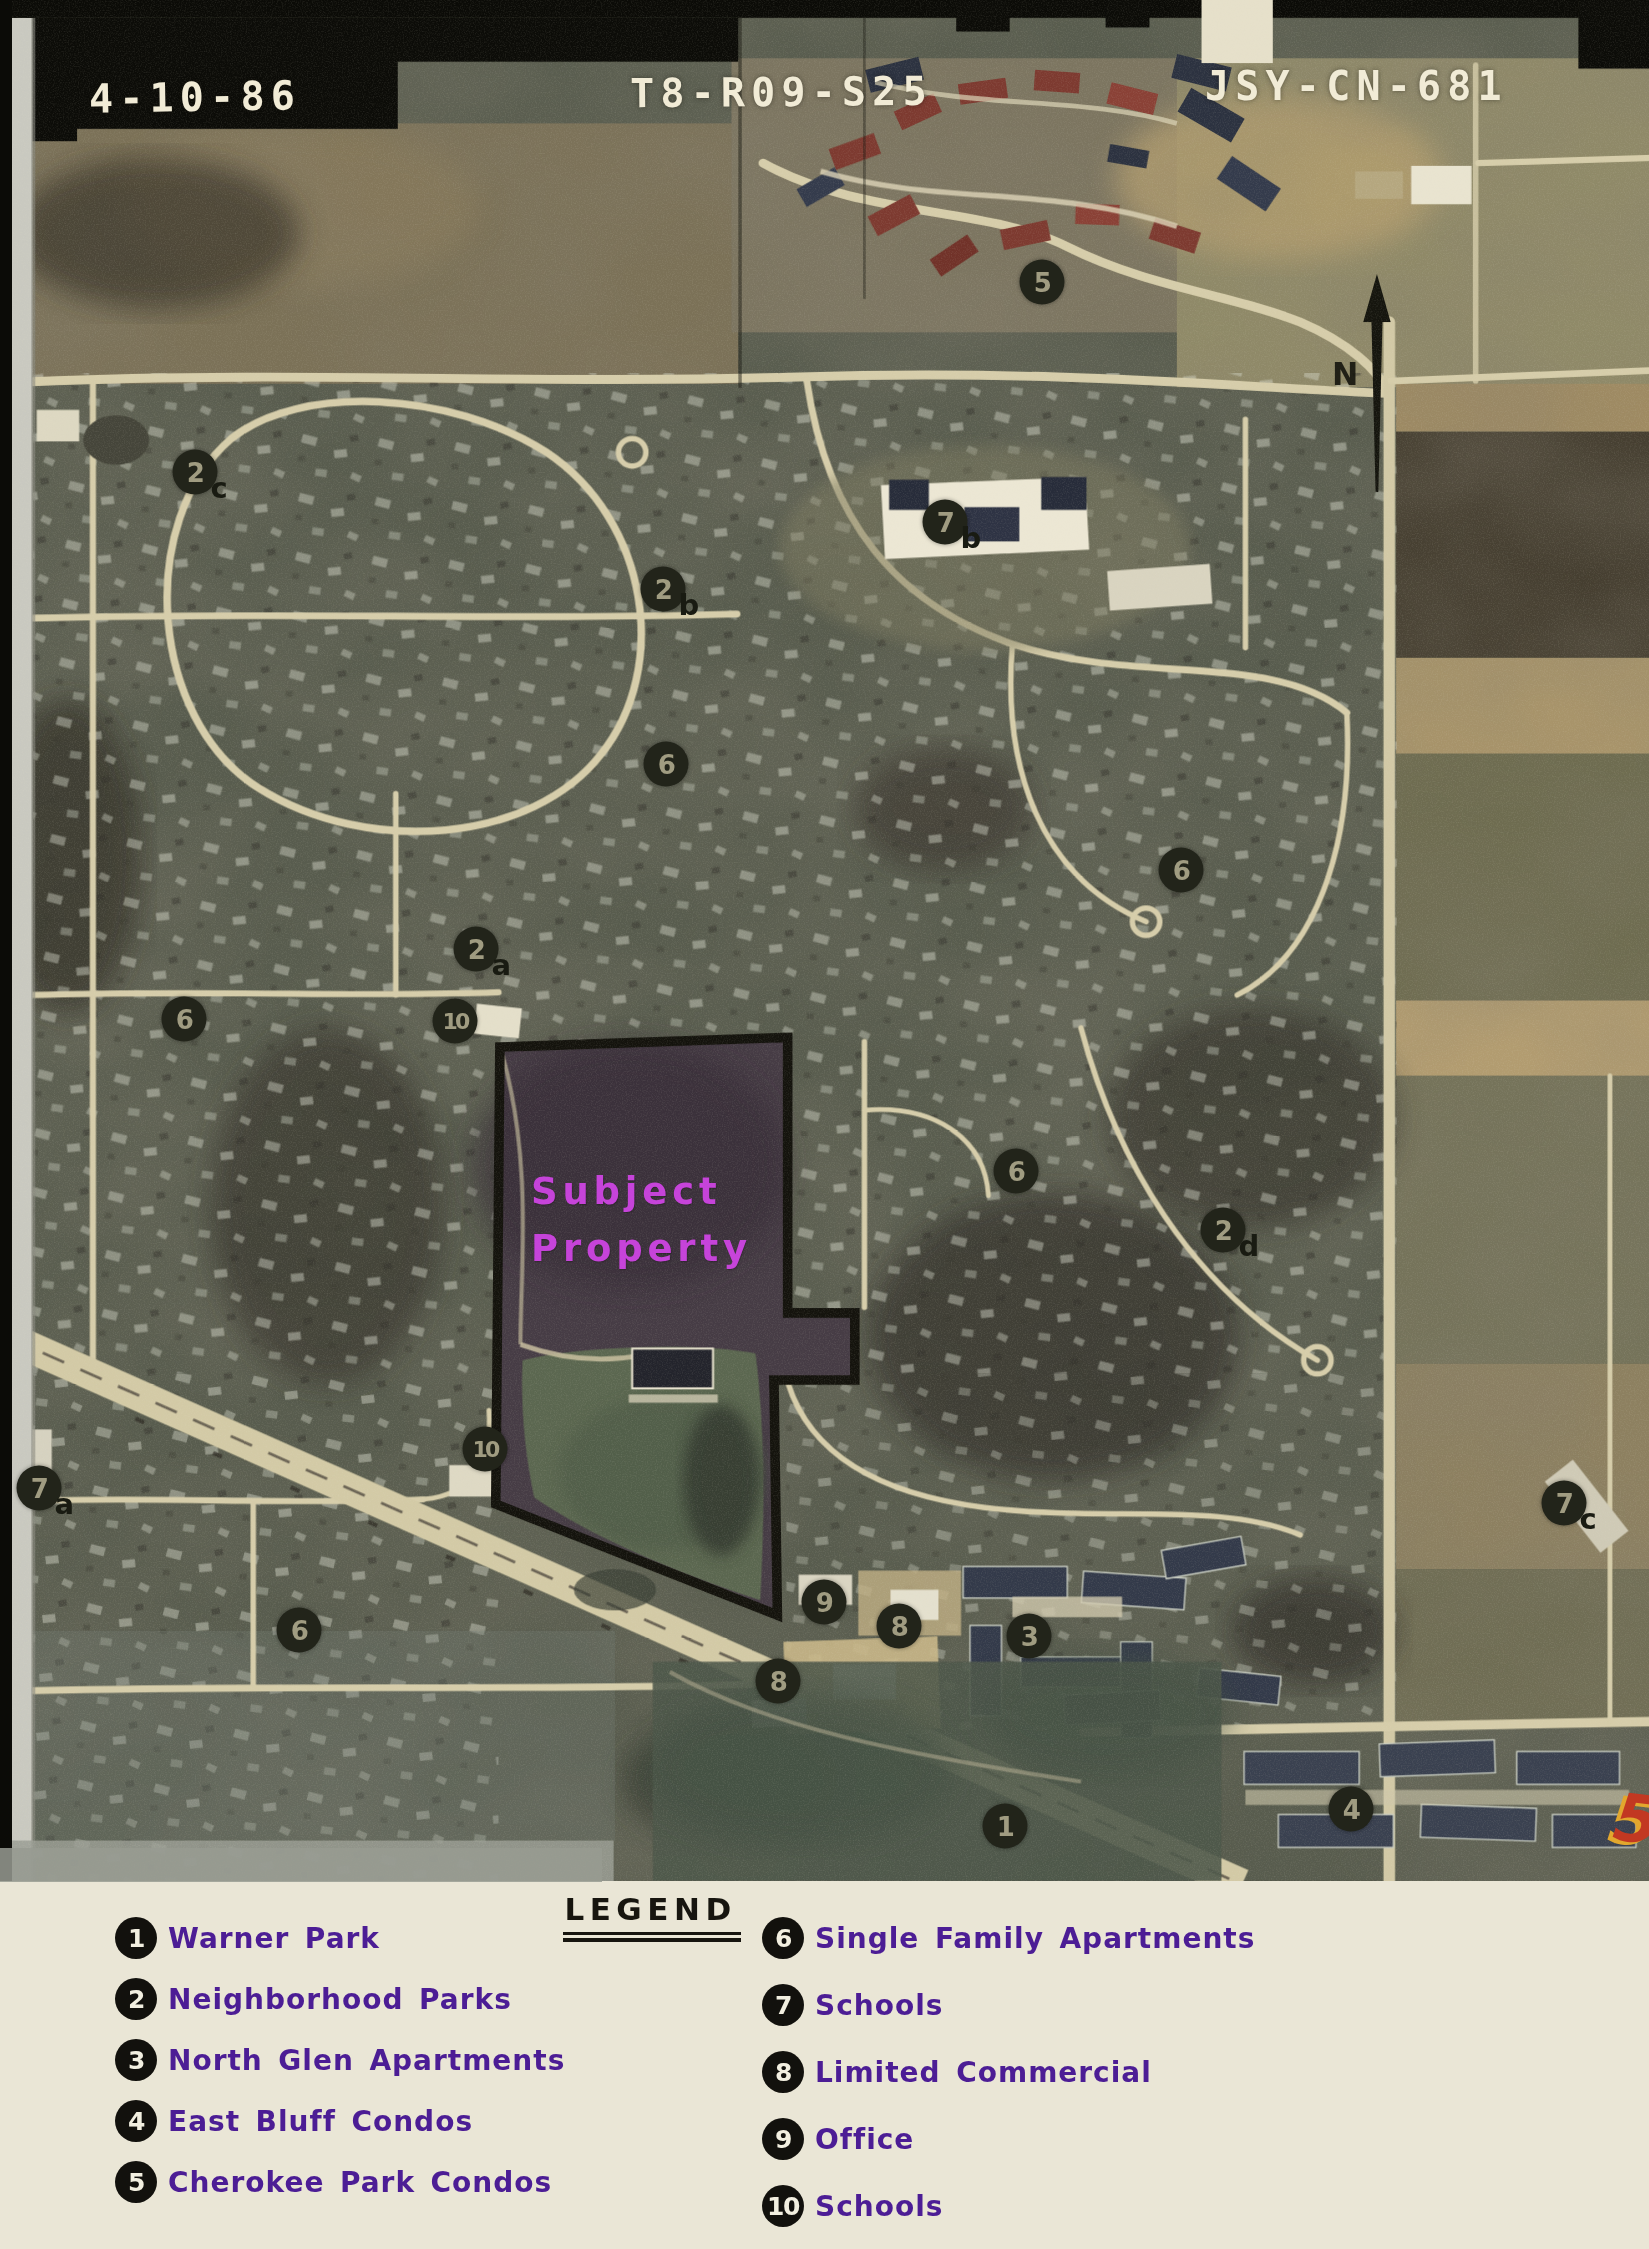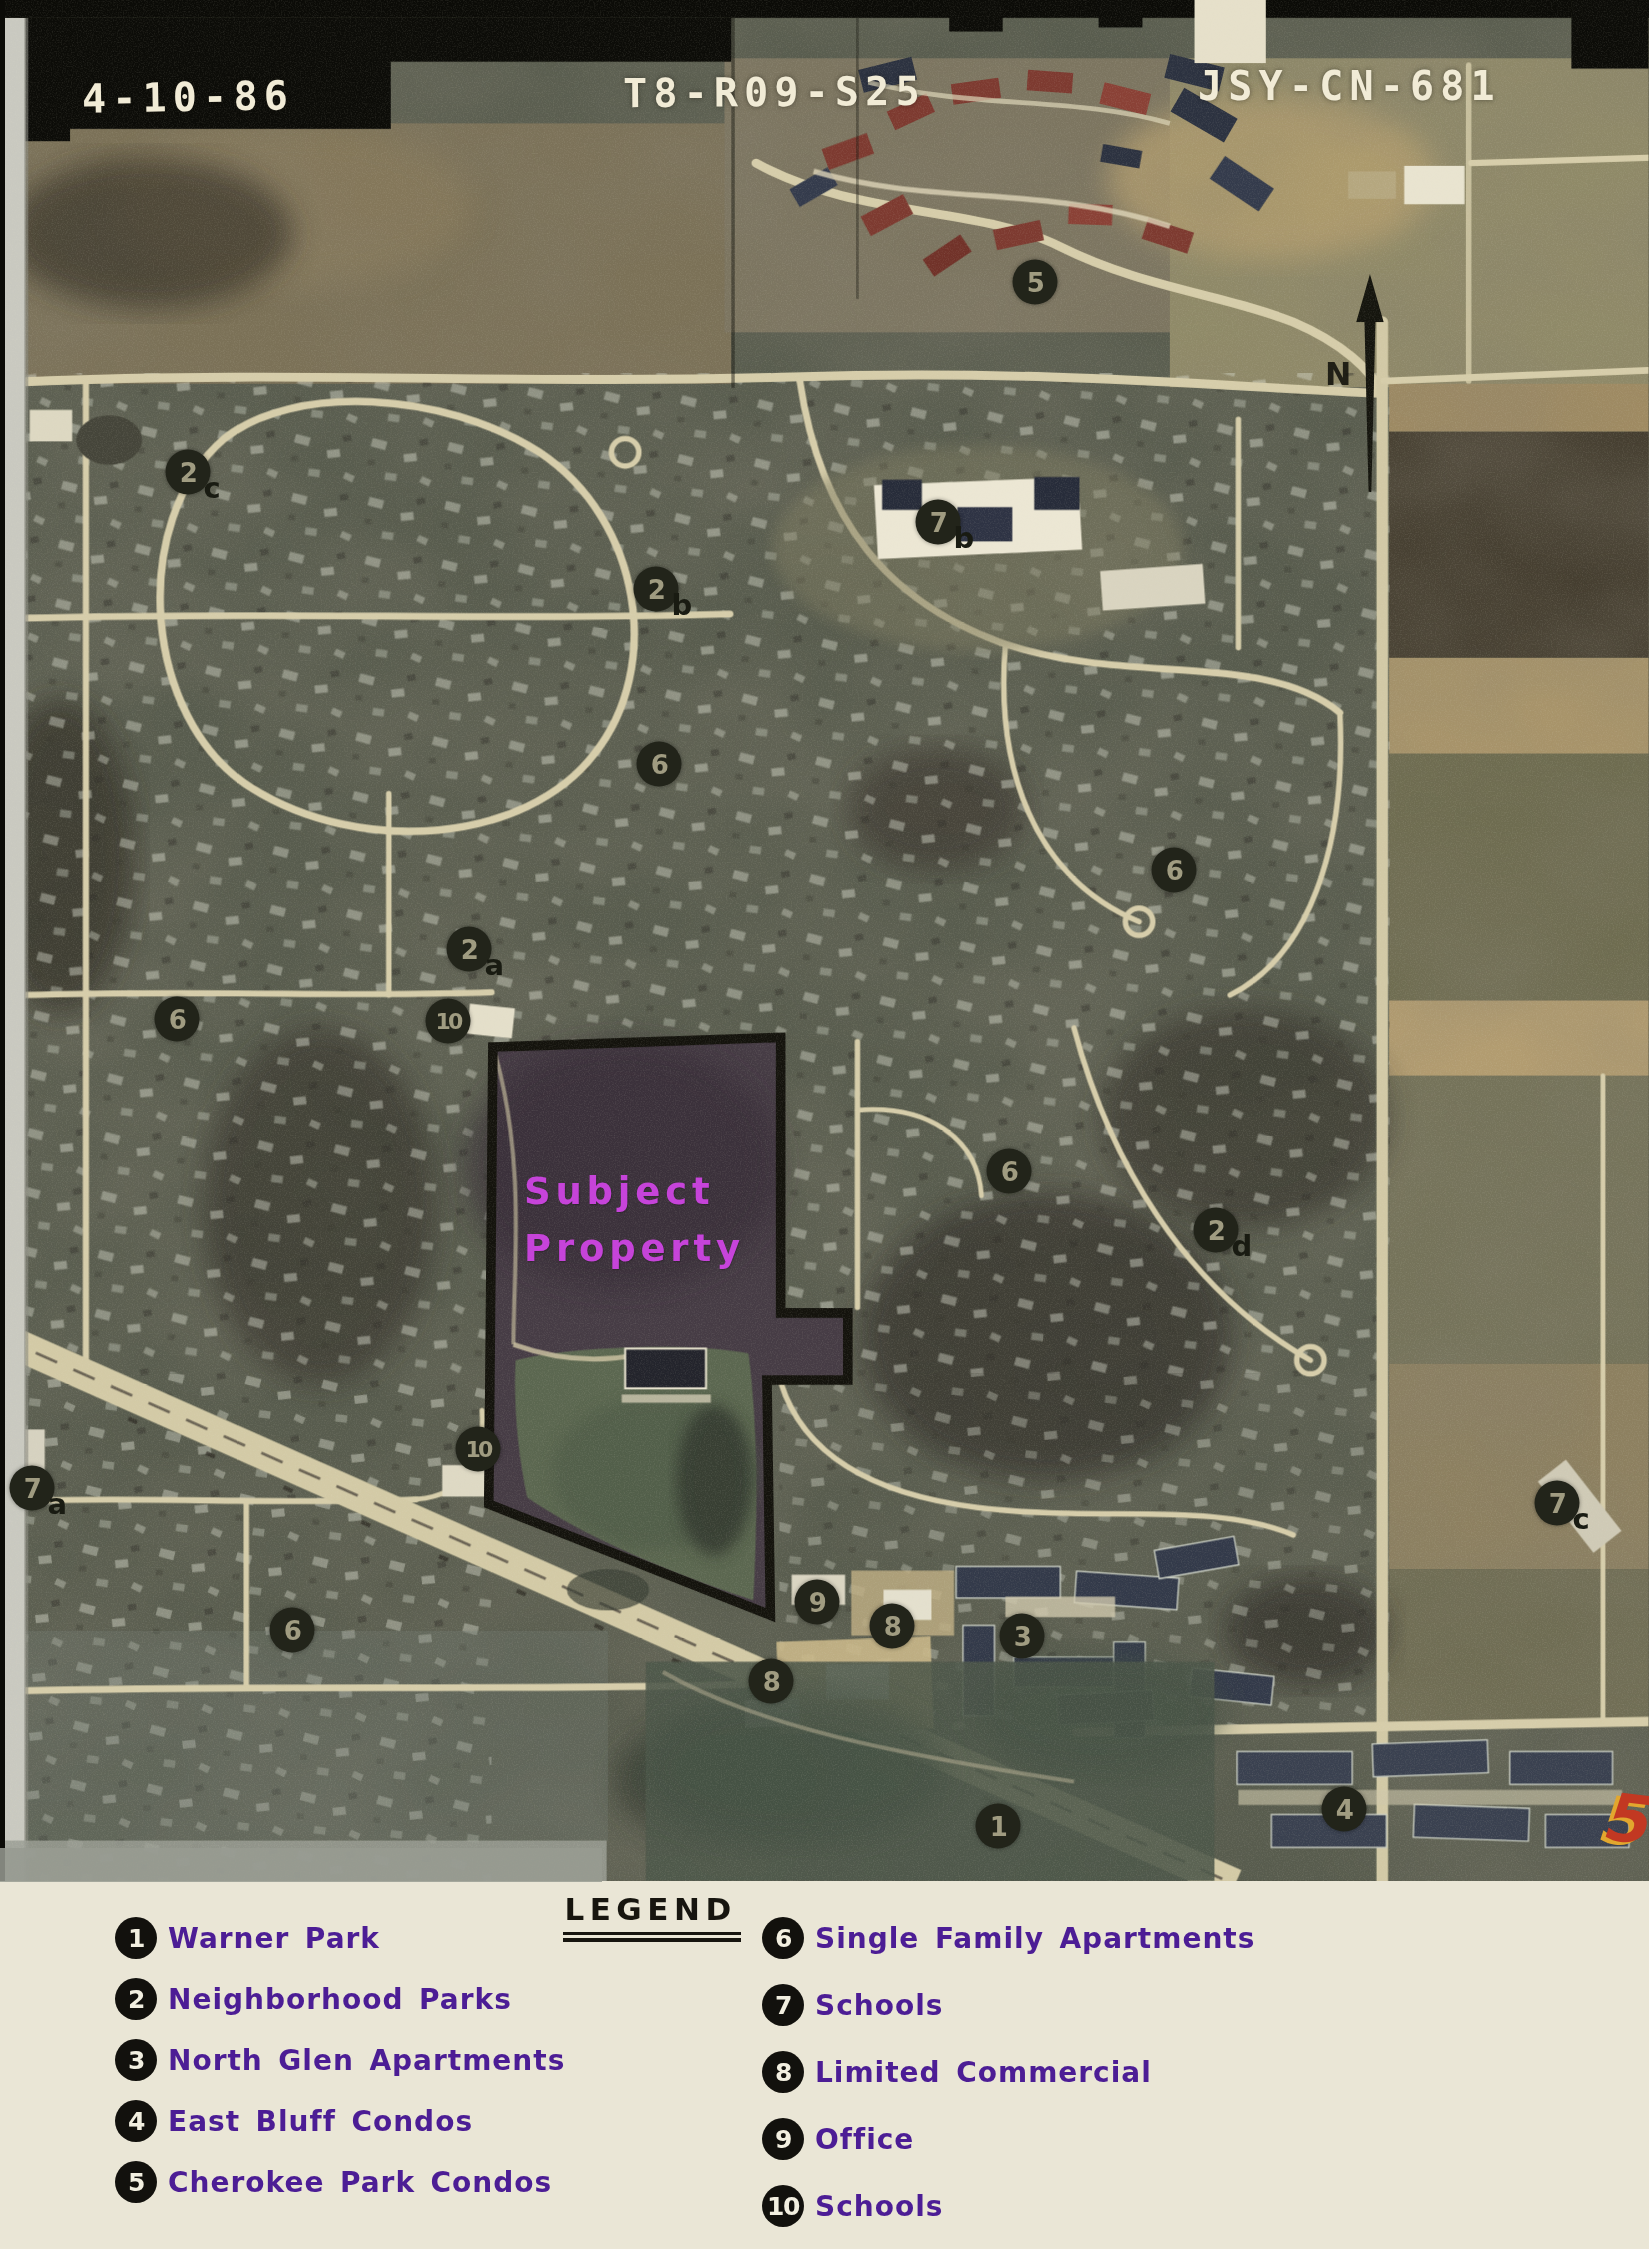--- a/index.html
+++ b/index.html
@@ -1,18 +1,18 @@
 <!DOCTYPE html>
 <html style="font-size:11px"><head>
 <meta charset="utf-8">
 <style>
   html,body{margin:0;padding:0;background:#000;}
   .page{position:relative;width:1650px;height:2250px;overflow:hidden;background:#0b0b07;
         font-family:"DejaVu Sans",sans-serif;}
-  .photo{position:absolute;left:5px;top:0;width:1330px;height:1881px;}
+  .photo{position:absolute;left:12px;top:0;width:1330px;height:1881px;}
   .photo svg{position:absolute;left:0;top:0;}
   .stamp{position:absolute;font-family:"DejaVu Sans Mono",monospace;font-weight:bold;
          color:#f1ebd6;font-size:40px;letter-spacing:6.2px;white-space:nowrap;
          text-shadow:0 0 5.5px rgba(20,18,10,.45);}
   .stamp-date{left:77px;top:74px;transform:rotate(-1deg);}
   .stamp-section{left:618px;top:69px;transform:rotate(-0.5deg);}
   .stamp-id{left:1193px;top:63px;}
   .subject-label{position:absolute;left:519px;top:1163px;font-weight:bold;font-size:37px;
          letter-spacing:4.8px;line-height:1.55;color:#d946ef;opacity:.88;white-space:pre-line;
          text-shadow:0.7px 0.7px 1.4px rgba(0,0,0,.3);}

